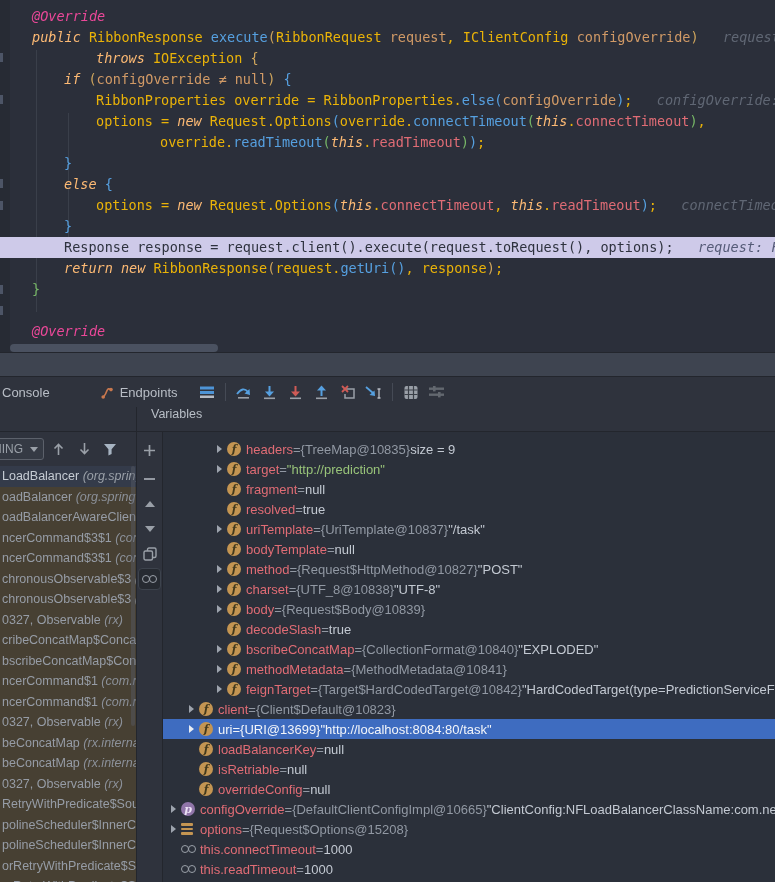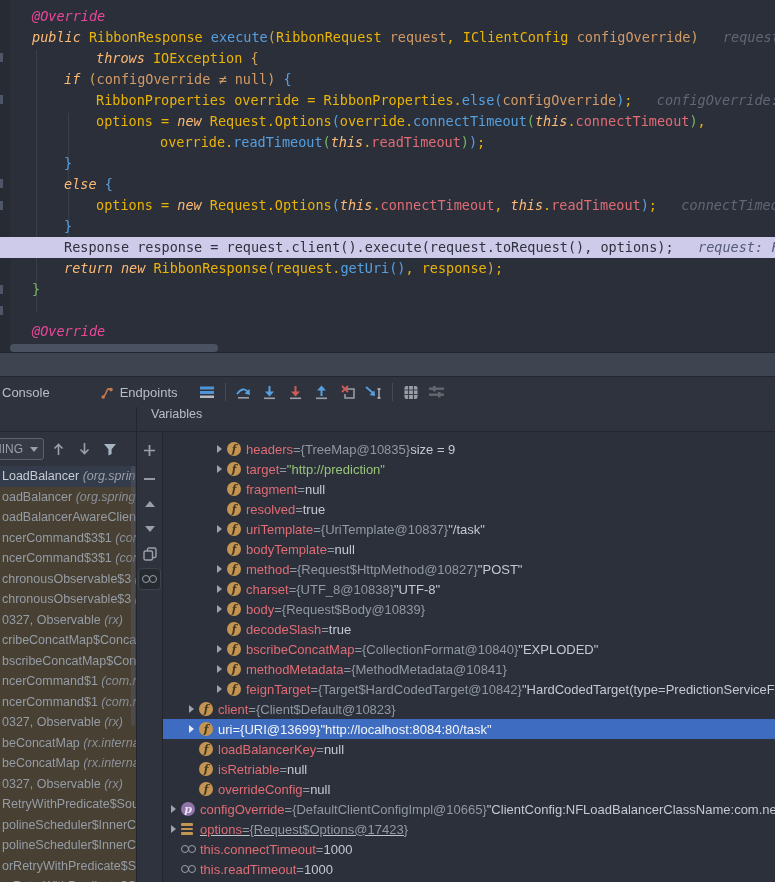--- a/index.html
+++ b/index.html
@@ -527,34 +527,34 @@
             <span class="tri"></span>
           </span>
           <span class="icw">
             <span class="ic-p">p</span>
           </span>
           <span class="vn">configOverride</span>
           <span class="veq"> = </span>
           <span class="vref">{DefaultClientConfigImpl@10665} </span>
           <span class="vval">"ClientConfig:NFLoadBalancerClassName:com.netflix.loa</span>
         </div>
-        <div class="vrow" style="padding-left: 3px; text-decoration: underline;">
+        <div class="vrow" style="padding-left: 3px;">
           <span class="slot">
             <span class="tri"></span>
           </span>
           <span class="icw">
             <span class="ic-bars">
               <i></i>
               <i></i>
               <i></i>
             </span>
           </span>
           <span class="vn">options</span>
           <span class="veq"> = </span>
-          <span class="vref">{Request$Options@17423}</span>
+          <span class="vref">{Request$Options@15208}</span>
         </div>
         <div class="vrow" style="padding-left: 3px;">
           <span class="slot"></span>
           <span class="icw">
             <span class="ic-watch">
               <i></i>
               <i></i>
             </span>
           </span>
           <span class="vn">this.connectTimeout</span>

